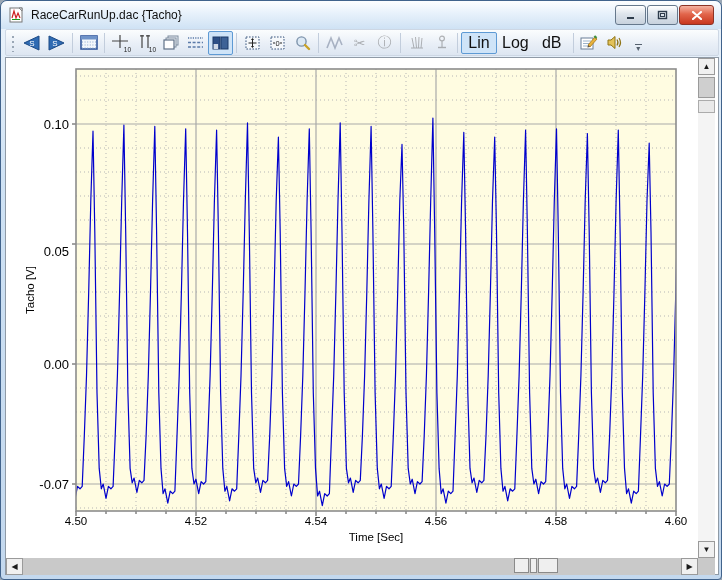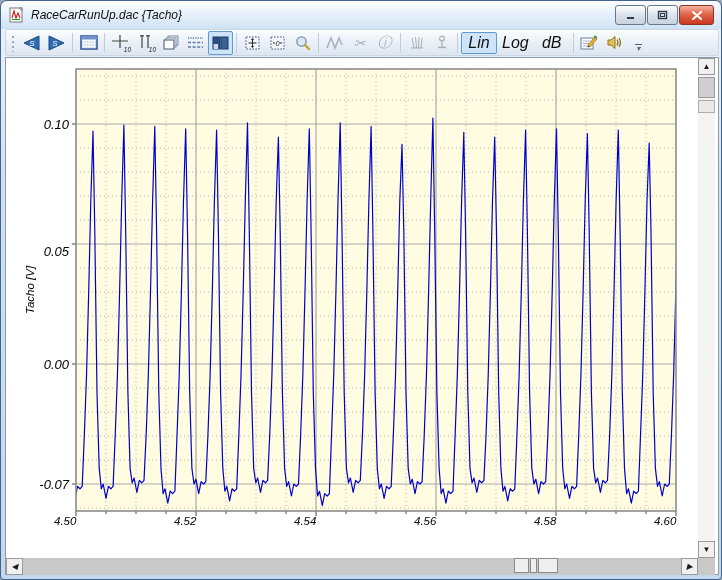--- a/index.html
+++ b/index.html
@@ -1,18 +1,18 @@
 <!DOCTYPE html>
 <html><head>
 <meta charset="utf-8">
 <style>
   html,body{margin:0;padding:0;background:#9aa7b5;font-family:"Liberation Sans",sans-serif;}
   #win{position:relative;width:722px;height:580px;box-sizing:border-box;
        background:linear-gradient(#eef5fc,#cfe2f4 30%,#c3d8ee);
-       border:1px solid #41638c;border-radius:7px 7px 4px 4px;overflow:hidden;font-style:italic;}
+       border:1px solid #41638c;border-radius:7px 7px 4px 4px;overflow:hidden;}
   
   #titlebar{position:absolute;left:0;top:0;width:100%;height:28px;
        background:linear-gradient(#fdfeff,#e7f1fb 45%,#cfe2f4);border-radius:7px 7px 0 0;}
   #title-icon{position:absolute;left:8px;top:6px;width:16px;height:16px;}
   #title-text{position:absolute;left:30px;top:7px;font-size:12px;color:#101010;white-space:nowrap;}
   #win-buttons{position:absolute;right:7px;top:4px;display:flex;gap:1px;}
   .winbtn{width:29px;height:18px;border:1px solid #66788c;border-radius:3px;
        background:linear-gradient(#ffffff,#dde4ec 45%,#c8d2dd);display:flex;align-items:center;justify-content:center;}
   .winbtn.close{width:33px;border-color:#8c3326;background:linear-gradient(#f5b3a2,#e2654b 45%,#c8381f);}
   
@@ -38,21 +38,21 @@
   #vscroll{position:absolute;left:697px;top:57px;width:17px;height:500px;background:#f4f4f4;}
   #vthumb{position:absolute;left:0;top:19px;width:17px;height:21px;background:#cfcfcf;border:1px solid #9a9a9a;box-sizing:border-box;}
   #vthumb2{position:absolute;left:0;top:42px;width:17px;height:13px;background:#e9e9e9;border:1px solid #ababab;box-sizing:border-box;}
   #hscroll{position:absolute;left:5px;top:557px;width:692px;height:17px;background:#c9c9c9;}
   #hthumb{position:absolute;left:508px;top:0;height:17px;display:flex;gap:1px;}
   .hseg{height:15px;background:#efefef;border:1px solid #8a8a8a;box-sizing:border-box;margin-top:0;}
   #corner{position:absolute;left:697px;top:557px;width:17px;height:17px;background:#c9c9c9;}
   
   #plot-svg{position:absolute;left:70px;top:63px;}
   .ylab{position:absolute;left:26px;width:42px;text-align:right;font-size:13px;color:#000;}
-  .xlab{position:absolute;top:514px;width:44px;text-align:left;font-size:11.5px;color:#000;}
+  .xlab{position:absolute;top:514px;width:44px;text-align:center;font-size:11.5px;color:#000;}
   #xtitle{position:absolute;left:75px;top:530px;width:600px;text-align:center;font-size:11.5px;color:#000;}
   #ytitle{position:absolute;left:29px;top:289px;transform:translate(-50%,-50%) rotate(-90deg);
        white-space:nowrap;font-size:11.5px;color:#000;}
   svg{display:block;}
 </style>
 </head>
 <body>
 
 <div id="win">
 
@@ -272,20 +272,21 @@
         <path d="M5 60 H605 M5 180 H605 M5 300 H605 M5 420.00000000000006 H605 M124.99999999999785 5 V447 M245.00000000000105 5 V447 M364.9999999999989 5 V447 M485.0000000000021 5 V447 "></path>
       </g>
     <g id="ticks" stroke="#444" stroke-width="1">
         <path d="M5 447 V452 M34.99999999999946 447 V450 M64.99999999999892 447 V450 M94.9999999999984 447 V450 M124.99999999999785 447 V452 M155.00000000000264 447 V450 M185.00000000000213 447 V450 M215.0000000000016 447 V450 M245.00000000000105 447 V452 M275.0000000000005 447 V450 M305 447 V450 M334.99999999999943 447 V450 M364.9999999999989 447 V452 M395.0000000000037 447 V450 M425.0000000000032 447 V450 M455.0000000000026 447 V450 M485.0000000000021 447 V452 M515.0000000000016 447 V450 M545.000000000001 447 V450 M575.0000000000005 447 V450 M605 447 V452 M1 60 H5 M1 180 H5 M1 300 H5 M1 420.00000000000006 H5 "></path>
       </g>
     <polyline id="trace" fill="none" stroke-width="1.2" clip-path="url(#pc)" stroke-linejoin="round" stroke="#0000cc" points="-8.9,67.2 -7.1,168.0 -4.9,328.8 -2.7,404.4 -0.6,424.8 1.3,420.0 4.1,434.4 6.5,422.4 9.0,424.8 11.2,422.4 13.3,372.0 15.5,312.0 17.7,228.0 19.8,136.8 22.0,67.2 23.8,168.0 26.0,328.8 28.2,404.4 30.3,424.8 32.2,420.0 35.0,434.4 37.4,422.4 39.9,424.8 42.1,422.4 44.2,372.0 46.4,312.0 48.6,228.0 50.7,136.8 52.9,61.2 54.7,168.0 56.9,328.8 59.1,404.4 61.2,418.8 63.1,414.0 65.9,428.4 68.3,416.4 70.8,418.8 73.0,416.4 75.1,372.0 77.3,312.0 79.5,228.0 81.6,136.8 83.8,62.4 85.6,168.0 87.8,328.8 90.0,404.4 92.1,429.6 94.0,424.8 96.8,439.2 99.2,427.2 101.7,429.6 103.9,427.2 106.0,372.0 108.2,312.0 110.4,228.0 112.5,136.8 114.7,64.8 116.5,168.0 118.7,328.8 120.9,404.4 123.0,420.0 124.9,415.2 127.7,429.6 130.1,417.6 132.6,420.0 134.8,417.6 136.9,372.0 139.1,312.0 141.3,228.0 143.4,136.8 145.6,66.0 147.4,168.0 149.6,328.8 151.8,404.4 153.9,427.2 155.8,422.4 158.6,436.8 161.0,424.8 163.5,427.2 165.7,424.8 167.8,372.0 170.0,312.0 172.2,228.0 174.3,136.8 176.5,58.8 178.3,168.0 180.5,328.8 182.7,404.4 184.8,418.8 186.7,414.0 189.5,428.4 191.9,416.4 194.4,418.8 196.6,416.4 198.7,372.0 200.9,312.0 203.1,228.0 205.2,136.8 207.4,73.2 209.2,168.0 211.4,328.8 213.6,404.4 215.7,422.4 217.6,417.6 220.4,432.0 222.8,420.0 225.3,422.4 227.5,420.0 229.6,372.0 231.8,312.0 234.0,228.0 236.1,136.8 238.3,64.8 240.1,168.0 242.3,328.8 244.5,404.4 246.6,432.0 248.5,427.2 251.3,441.6 253.7,429.6 256.2,432.0 258.4,429.6 260.5,372.0 262.7,312.0 264.9,228.0 267.0,136.8 269.2,58.8 271.0,168.0 273.2,328.8 275.4,404.4 277.5,418.8 279.4,414.0 282.2,428.4 284.6,416.4 287.1,418.8 289.3,416.4 291.4,372.0 293.6,312.0 295.8,228.0 297.9,136.8 300.1,62.4 301.9,168.0 304.1,328.8 306.3,404.4 308.4,424.8 310.3,420.0 313.1,434.4 315.5,422.4 318.0,424.8 320.2,422.4 322.3,372.0 324.5,312.0 326.7,228.0 328.8,136.8 331.0,80.4 332.8,168.0 335.0,328.8 337.2,404.4 339.3,420.0 341.2,415.2 344.0,429.6 346.4,417.6 348.9,420.0 351.1,417.6 353.2,372.0 355.4,312.0 357.6,228.0 359.7,136.8 361.9,54.0 363.7,168.0 365.9,328.8 368.1,404.4 370.2,429.6 372.1,424.8 374.9,439.2 377.3,427.2 379.8,429.6 382.0,427.2 384.1,372.0 386.3,312.0 388.5,228.0 390.6,136.8 392.8,68.4 394.6,168.0 396.8,328.8 399.0,404.4 401.1,418.8 403.0,414.0 405.8,428.4 408.2,416.4 410.7,418.8 412.9,416.4 415.0,372.0 417.2,312.0 419.4,228.0 421.5,136.8 423.7,73.2 425.5,168.0 427.7,328.8 429.9,404.4 432.0,427.2 433.9,422.4 436.7,436.8 439.1,424.8 441.6,427.2 443.8,424.8 445.9,372.0 448.1,312.0 450.3,228.0 452.4,136.8 454.6,66.0 456.4,168.0 458.6,328.8 460.8,404.4 462.9,420.0 464.8,415.2 467.6,429.6 470.0,417.6 472.5,420.0 474.7,417.6 476.8,372.0 479.0,312.0 481.2,228.0 483.3,136.8 485.5,64.8 487.3,168.0 489.5,328.8 491.7,404.4 493.8,424.8 495.7,420.0 498.5,434.4 500.9,422.4 503.4,424.8 505.6,422.4 507.7,372.0 509.9,312.0 512.1,228.0 514.2,136.8 516.4,69.6 518.2,168.0 520.4,328.8 522.6,404.4 524.7,418.8 526.6,414.0 529.4,428.4 531.8,416.4 534.3,418.8 536.5,416.4 538.6,372.0 540.8,312.0 543.0,228.0 545.1,136.8 547.3,66.0 549.1,168.0 551.3,328.8 553.5,404.4 555.6,429.6 557.5,424.8 560.3,439.2 562.7,427.2 565.2,429.6 567.4,427.2 569.5,372.0 571.7,312.0 573.9,228.0 576.0,136.8 578.2,79.2 580.0,168.0 582.2,328.8 584.4,404.4 586.5,422.4 588.4,417.6 591.2,432.0 593.6,420.0 596.1,422.4 598.3,420.0 600.4,372.0 602.6,312.0 604.8,228.0 606.9,136.8 609.1,79.2 610.9,168.0 613.1,328.8 615.3,404.4 617.4,422.4 619.3,417.6 622.1,432.0 624.5,420.0 627.0,422.4 629.2,420.0 631.3,372.0 633.5,312.0 635.7,228.0 637.8,136.8"></polyline>
     <rect x="5" y="5" width="600" height="442" fill="none" stroke="#8c8c8c" stroke-width="1.6"></rect>
   </svg>
 
   <div id="ytitle">Tacho [V]</div>
+  <div id="xtitle">Time [Sec]</div>
   <div id="ylabels">
       <div class="ylab" style="top: 116px;">0.10</div>
       <div class="ylab" style="top: 227px; margin-top: 16px;">0.05</div>
       <div class="ylab" style="top: 356px;">0.00</div>
       <div class="ylab" style="top: 476px;">-0.07</div>
     </div>
   <div id="xlabels">
       <div class="xlab" style="left: 53px;">4.50</div>
       <div class="xlab" style="left: 173px;">4.52</div>
       <div class="xlab" style="left: 293px;">4.54</div>

